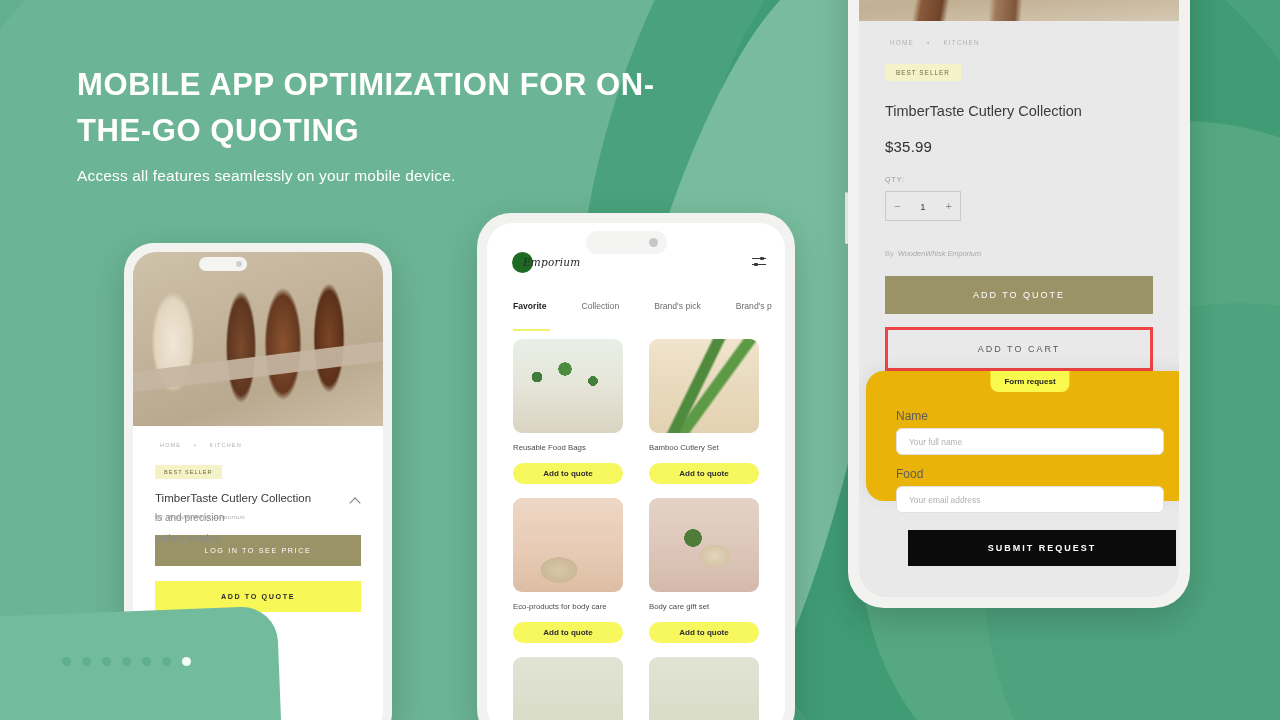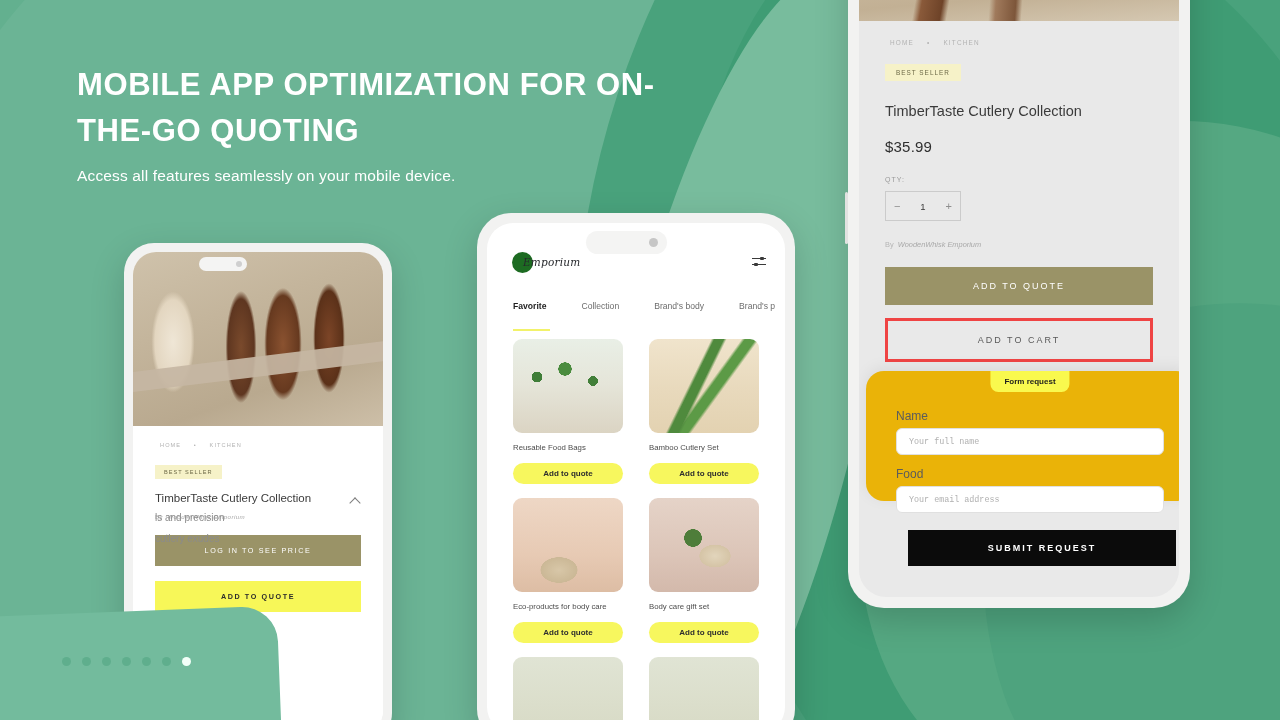--- a/index.html
+++ b/index.html
@@ -182,38 +182,38 @@
   #r-body .badge { font-size:6.4px; margin-top:18px; padding:5px 11px; }
   #r-body .ptitle { font-size:14.5px; margin:22px 0 0; color:#3b3b3b; }
   #r-price { font-size:15px; color:#2f2f2f; margin-top:19px; letter-spacing:0.2px; }
   #r-qty-label { font-size:7px; color:#9a9a9a; letter-spacing:1px; margin-top:21px; }
   #r-qty {
     margin-top:8px; width:76px; height:30px; border:1px solid #cbcbcb;
     display:flex; align-items:center; justify-content:space-between; padding:0 8px;
   }
   #r-qty .q { font-size:11px; color:#8e8e8e; cursor:pointer; user-select:none; }
   #r-qty .qv { font-size:9.5px; color:#3b3b3b; }
-  #r-by { font-size:7.4px; margin-top:19px; }
+  #r-by { font-size:7.4px; margin-top:28px; }
   #r-body .btn { margin-top:18px; padding:14px 0; font-size:9px; letter-spacing:2px; }
   #r-addcart { margin-top:13px !important; }
 
   #form-card {
     position:absolute; left:7px; top:478px; width:328px; height:130px;
     background:#eab308; border-radius:18px; box-shadow:0 -3px 16px rgba(0,0,0,0.07);
     padding:26px 30px 0;
   }
   #form-tab {
     position:absolute; left:50%; transform:translateX(-50%); top:0;
     background:#f9f94e; border-radius:0 0 8px 8px; padding:6px 14px;
     font-size:8px; font-weight:bold; color:#1e1e1e;
   }
   .fld-label { font-size:12px; color:#5c5c5c; margin-top:12px; margin-bottom:5px; }
   .fld {
     width:100%; height:27px; border:1px solid #e0e0e0; border-radius:6px;
-    padding:1px 12px; font-size:8.4px; color:#999; font-family:Liberation Mono, monospace;
+    padding:1px 12px; font-size:8.4px; color:#999; font-family:Liberation Sans, sans-serif;
     background:#fff; outline:none;
   }
   .fld::placeholder { color:#b0b0b0; }
   #r-submit { margin-top:17px; padding:13px 0; font-size:9px; letter-spacing:2px;margin-left:12px; }
 
   
   #teal-panel {
     position:absolute; left:-60px; top:612px; width:340px; height:170px;
     background:#73bb9d; border-radius:0 36px 0 0; transform:rotate(-2.2deg);
   }
@@ -289,21 +289,21 @@
         <span></span>
           <span></span>
           <i></i>
           <i></i>
       </div>
     </div>
 
     <div id="c-tabs">
       <div class="tab active">Favorite</div>
       <div class="tab">Collection</div>
-      <div class="tab">Brand's body</div>
+      <div class="tab">Brand's pick</div>
       <div class="tab">Brand's p</div>
     </div>
 
     <div id="c-grid">
       <div class="card">
         <div class="thumb t1"></div>
         <div class="cname">Reusable Food Bags</div>
         <button class="quote-btn">Add to quote</button>
       </div>
       <div class="card">

